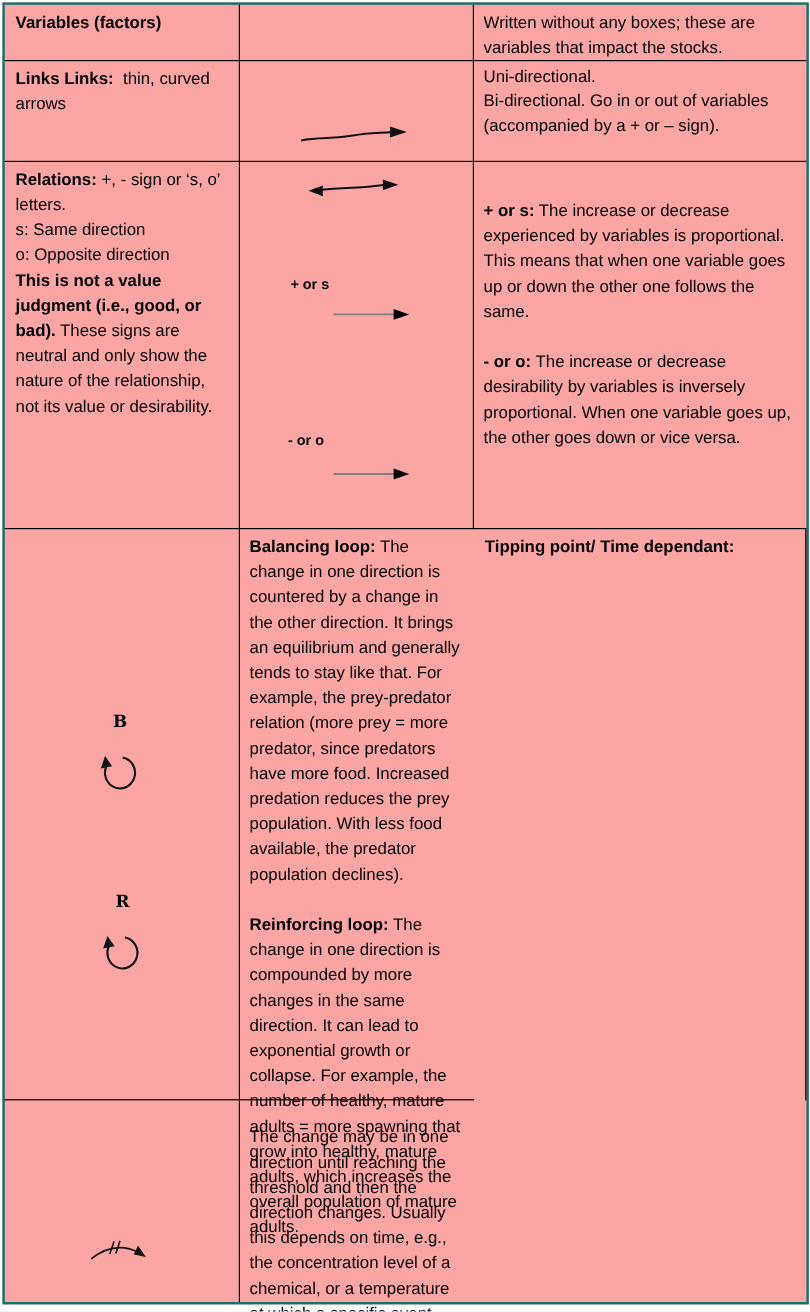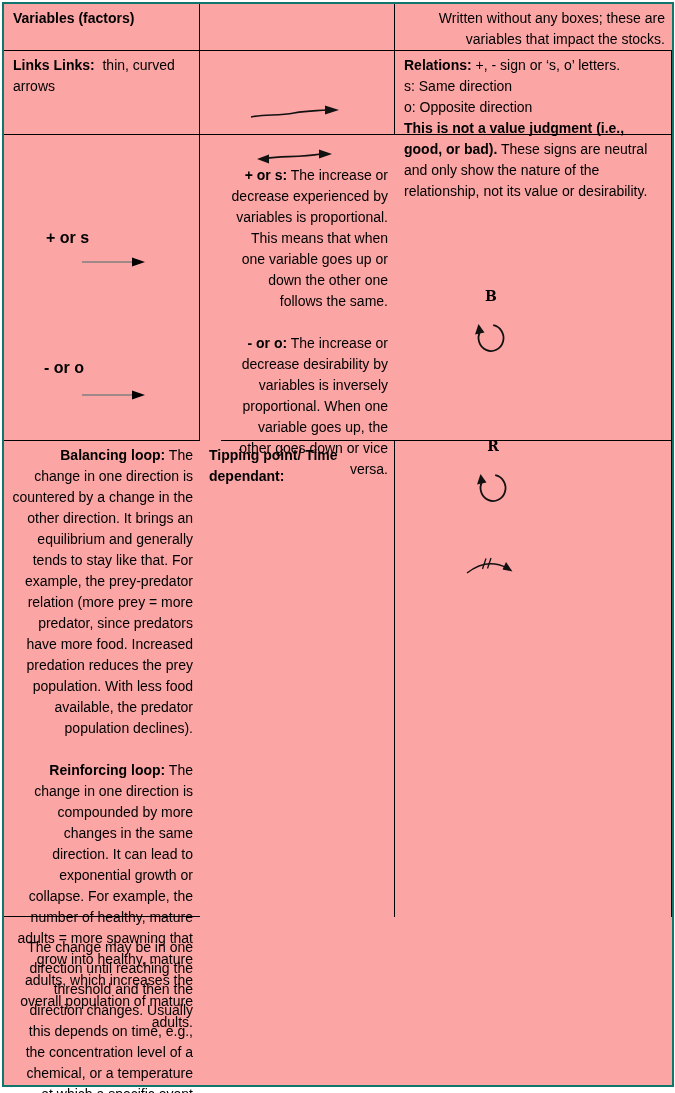--- a/index.html
+++ b/index.html
@@ -15,28 +15,28 @@
   .cell{
     position:relative;
     box-sizing:border-box;
     border-right:1px solid #000;
     border-bottom:1px solid #000;
     padding:4px 8px 0 9px;
     font-size:14px;
     line-height:21px;
     white-space:pre-wrap;
   }
-  .c3{border-right:none;padding-left:8px;padding-right:7px;text-align:right;}
+  .c3{border-right:none;padding-left:8px;padding-right:7px;}
   .r5{border-bottom:none;}
   .b{font-weight:bold;}
   .tight{line-height:20.4px;padding-top:2px;}
-  .padtop{padding-top:30px;margin-left:21px;}
+  .padtop{padding-top:30px;}
   .padtop-sm{padding-top:20px;}
   .sym{position:absolute;}
-  .sym-label{position:absolute;font-weight:bold;font-size:16px;line-height:15px;white-space:nowrap;}
+  .sym-label{position:absolute;font-weight:bold;font-size:12px;line-height:15px;white-space:nowrap;}
   .loop{width:34px;height:34px;}
   .loop .letter{
     position:absolute;left:0;right:0;top:9px;text-align:center;
     font-weight:bold;font-size:14px;line-height:16px;
     font-family:"DejaVu Serif",serif;
   }
   svg{display:block;overflow:visible;}
 </style>
 </head>
 <body>
@@ -56,20 +56,22 @@
       </svg>
     </div>
     <div class="sym" style="left:57px;top:55px;">
       <svg width="76" height="16" viewBox="0 0 76 16">
         <path d="M9 10.5 C 24 8, 42 9.5, 64 6" fill="none" stroke="#111" stroke-width="1.7"></path>
         <polygon points="62,1.5 75,6 62,10.5" fill="#111"></polygon>
         <polygon points="12,6.5 0,11 12,15.5" fill="#111"></polygon>
       </svg>
     </div>
   </div>
+  <div class="cell r2 c3 tight"><span>Uni-directional.
+Bi-directional. Go in or out of variables (accompanied by a + or – sign).</span></div>
 
   <div class="cell r3 c1"><span class="b">Relations:</span><span> +, - sign or ‘s, o’ letters.
 s: Same direction
 o: Opposite direction
 </span><span class="b">This is not a value judgment (i.e., good, or bad).</span><span> These signs are neutral and only show the nature of the relationship, not its value or desirability.</span></div>
   <div class="cell r3 c2">
     <div class="sym" style="left:78px;top:80px;">
       <svg width="64" height="10" viewBox="0 0 64 10">
         <line x1="0" y1="5" x2="52" y2="5" stroke="#7f7f7f" stroke-width="1.5"></line>
         <polygon points="50,0.5 63,5 50,9.5" fill="#000"></polygon>

